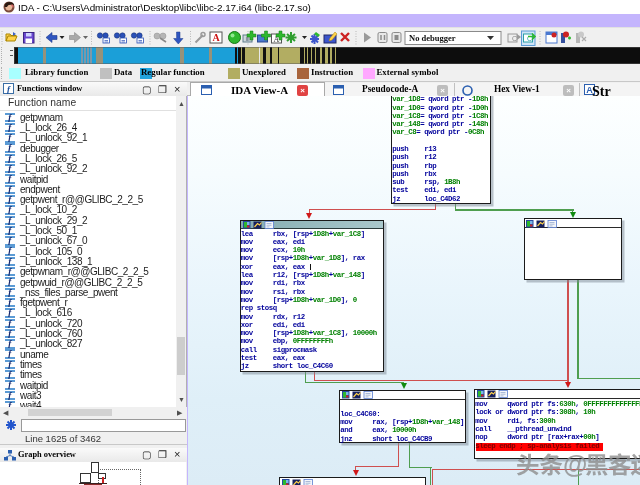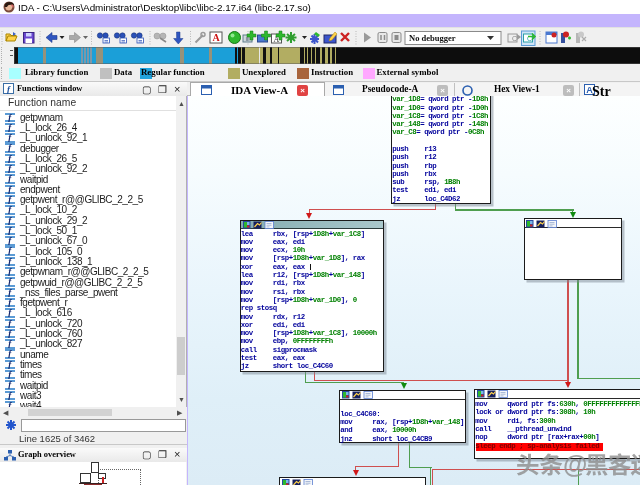--- a/index.html
+++ b/index.html
@@ -393,21 +393,21 @@
  <div class="abs" style="left:0;top:322px;width:187px;height:15px;background:#f0f0f0">
   <svg width="12" height="12" style="position:absolute;left:5px;top:1px" viewBox="0 0 12 12">
           <g stroke="#2255cc" stroke-width="2">
             <path d="M6 1 v10 M1 6 h10 M2.5 2.5 l7 7 M9.5 2.5 l-7 7"></path>
           </g>
         </svg>
   <div class="abs" style="left:21px;top:0.5px;width:165px;height:13px;background:#fff;border:1px solid #999"></div>
  </div>
 
  <div class="abs" style="left:0;top:337px;width:187px;height:11px;background:#f0f0f0">
-  <span class="abs" style="left:19px;top:0;font-size:9.5px;color:#333">Line 1625 of 3462</span>
+  <span class="abs" style="left:25px;top:0;font-size:9.5px;color:#333">Line 1625 of 3462</span>
  </div>
 
  <div class="abs" style="left:0;top:348px;width:187px;height:41px;background:#f0f0f0;border-top:1px solid #c8c8c8">
   <div class="abs" style="left:0;top:3px;width:187px;height:14px;background:linear-gradient(#fafafa,#e9e9e9)">
    <svg width="12" height="11" style="position:absolute;left:4px;top:1.5px" viewBox="0 0 12 11">
             <g fill="#2b5fb0">
               <rect x="4" y="0" width="4" height="3.5"></rect>
               <rect x="0" y="7" width="4" height="3.5"></rect>
               <rect x="8" y="7" width="4" height="3.5"></rect>
             </g>

